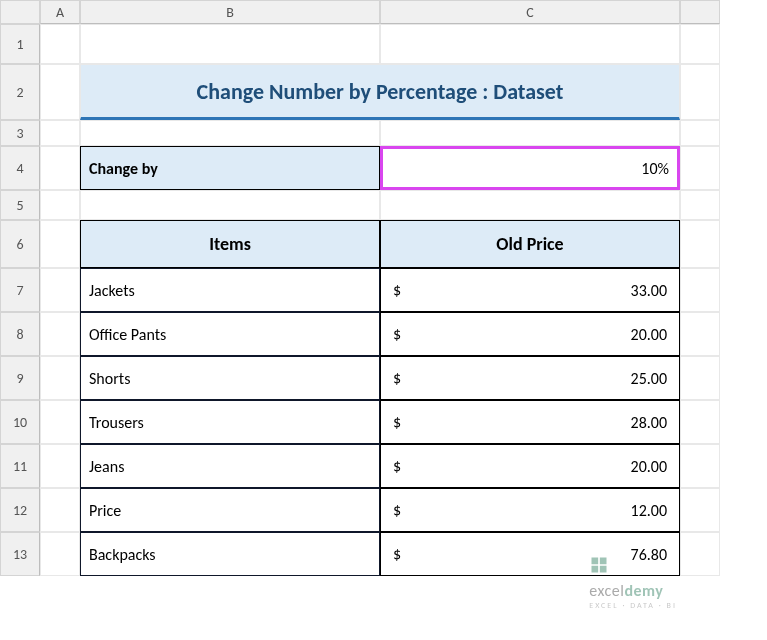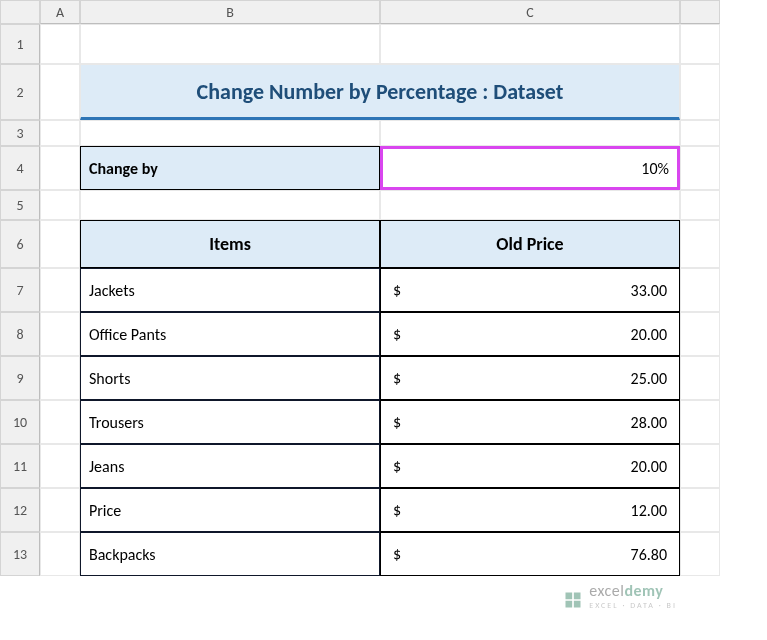--- a/index.html
+++ b/index.html
@@ -71,23 +71,24 @@
   justify-content: space-between;
   border: 1px solid #000;
 }
 .dollar { padding-left: 4px; }
 .amount { padding-right: 4px; }
 .watermark {
   position: absolute;
   bottom: 30px;
   right: 90px;
   display: flex;
-  align-items: flex-end;
+  align-items: flex-start;
   gap: 6px;
   opacity: 0.45;
+  flex-direction: column;
 }
 .watermark-icon {
   width: 20px; height: 20px;
   color: #2e7d5f;
 }
 .watermark-text .brand {
   font-size: 16px;
   color: #444;
   letter-spacing: 0.5px;
 }

